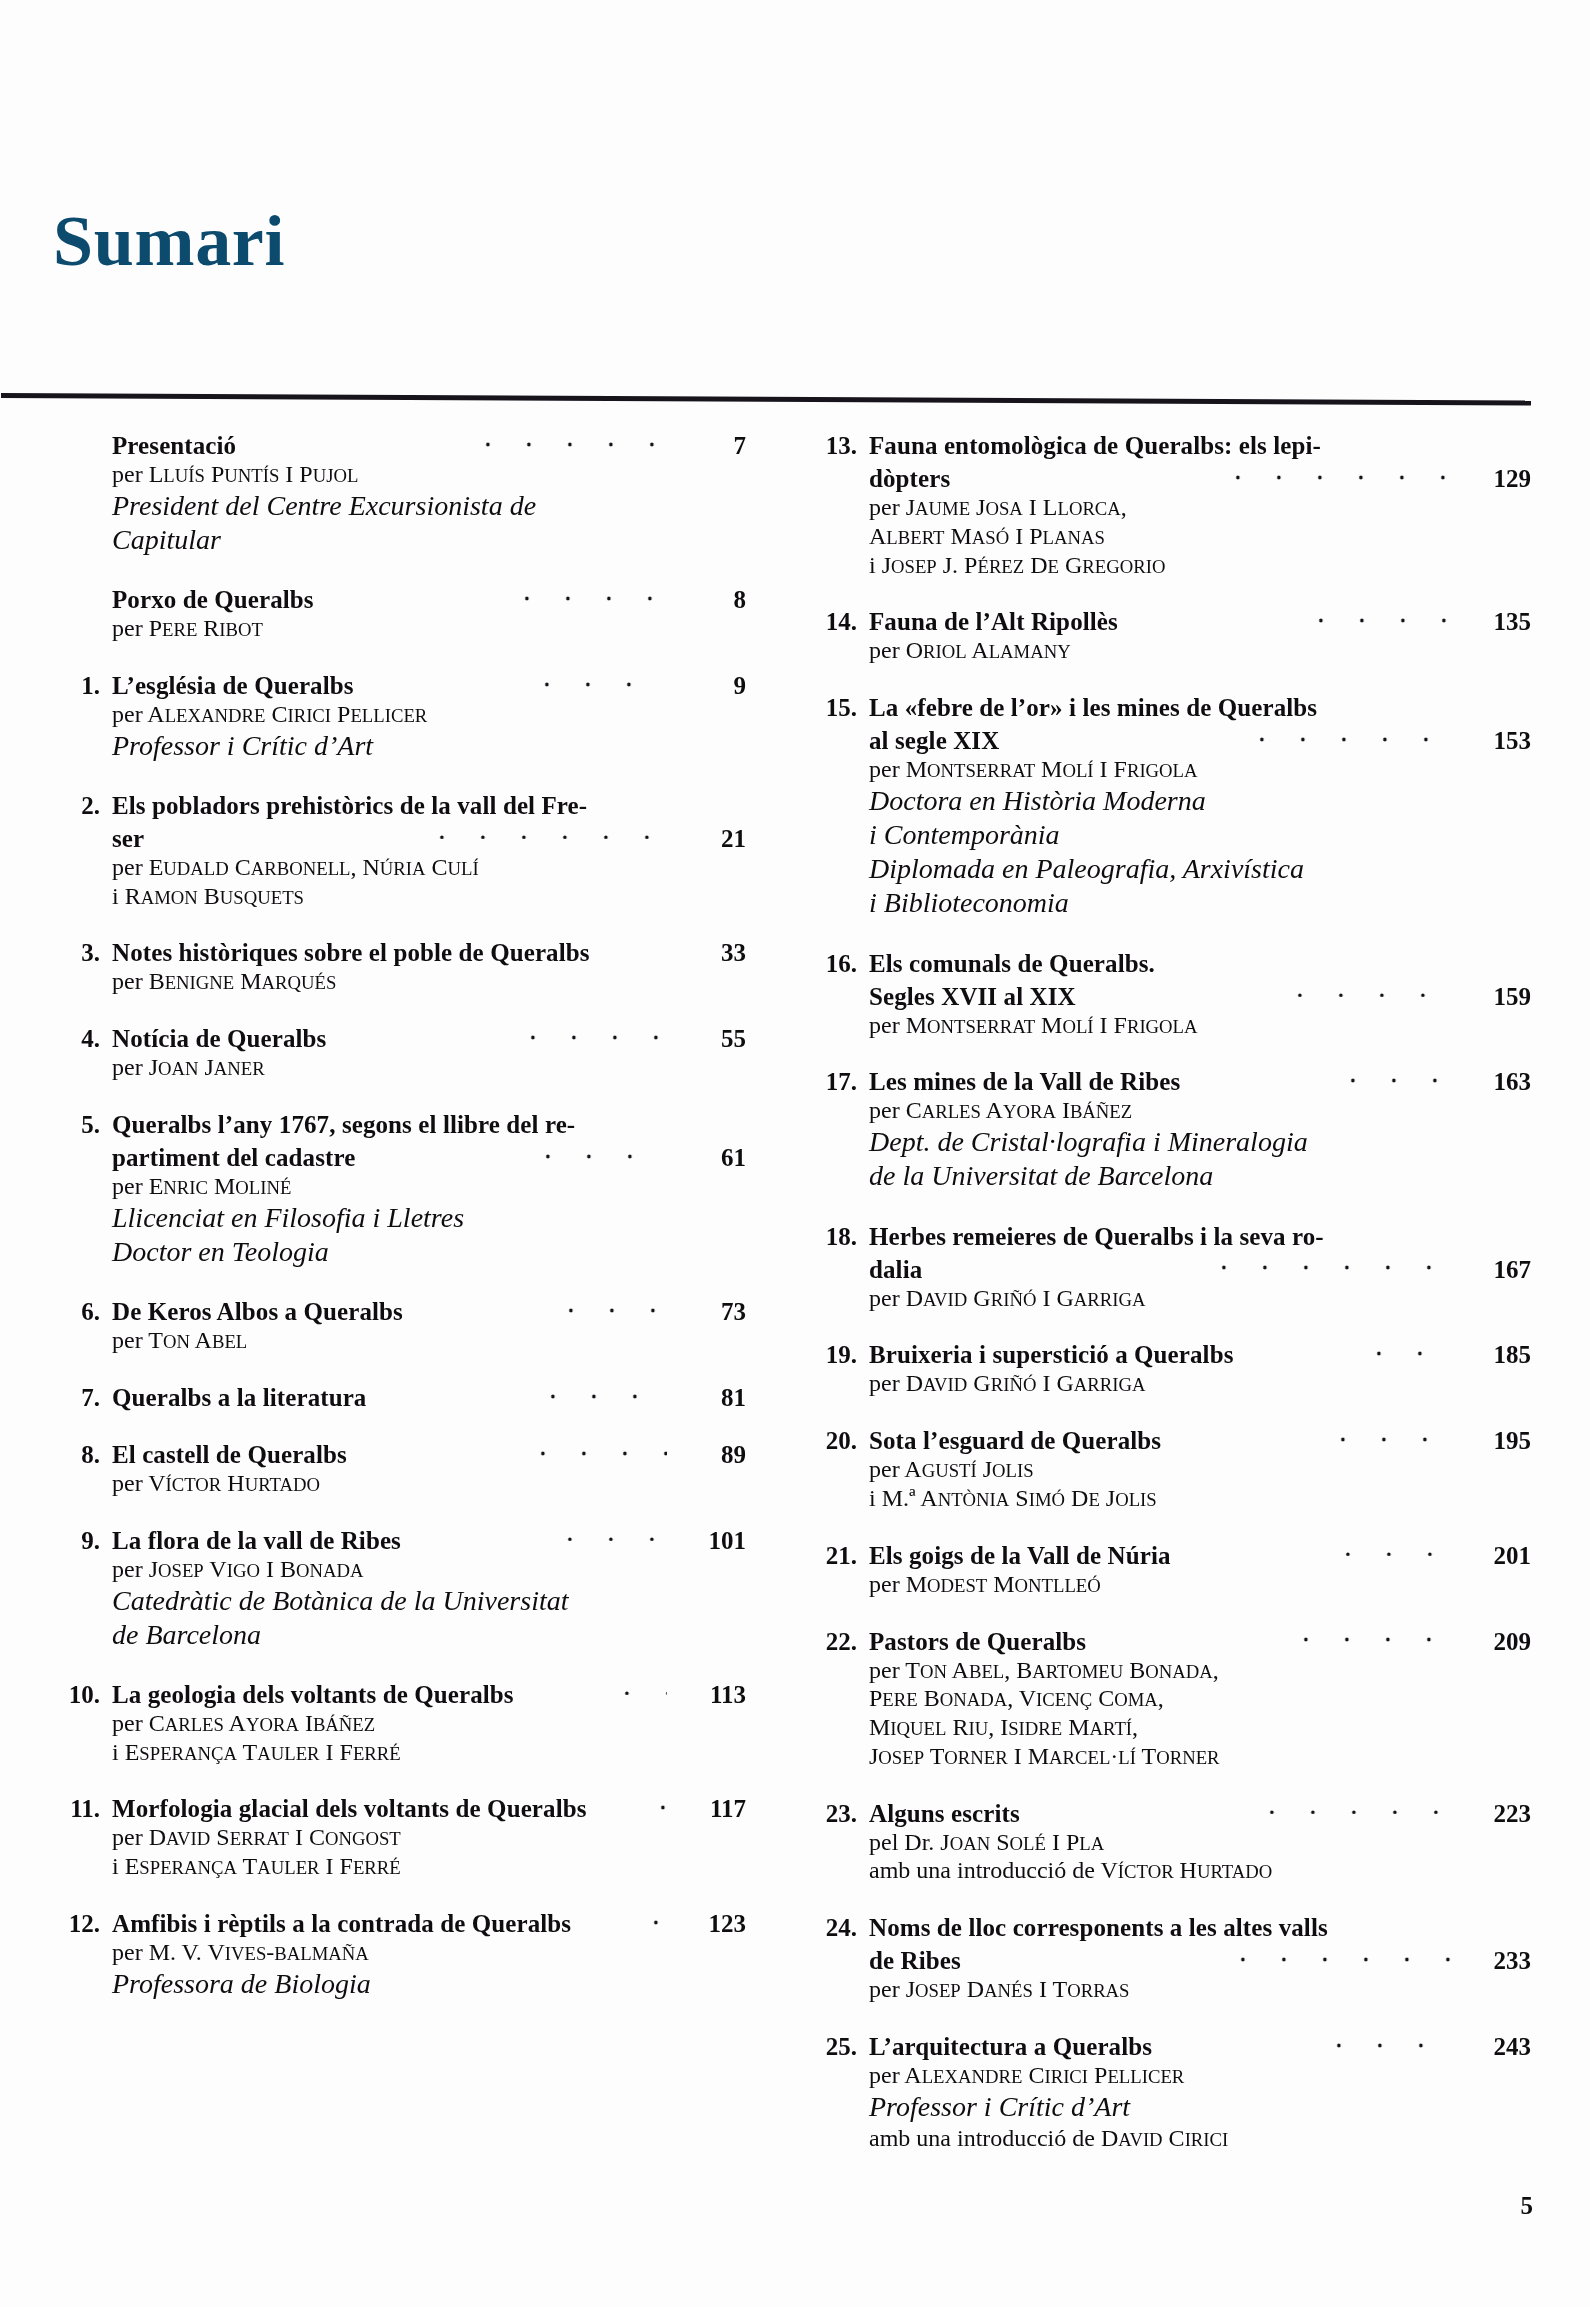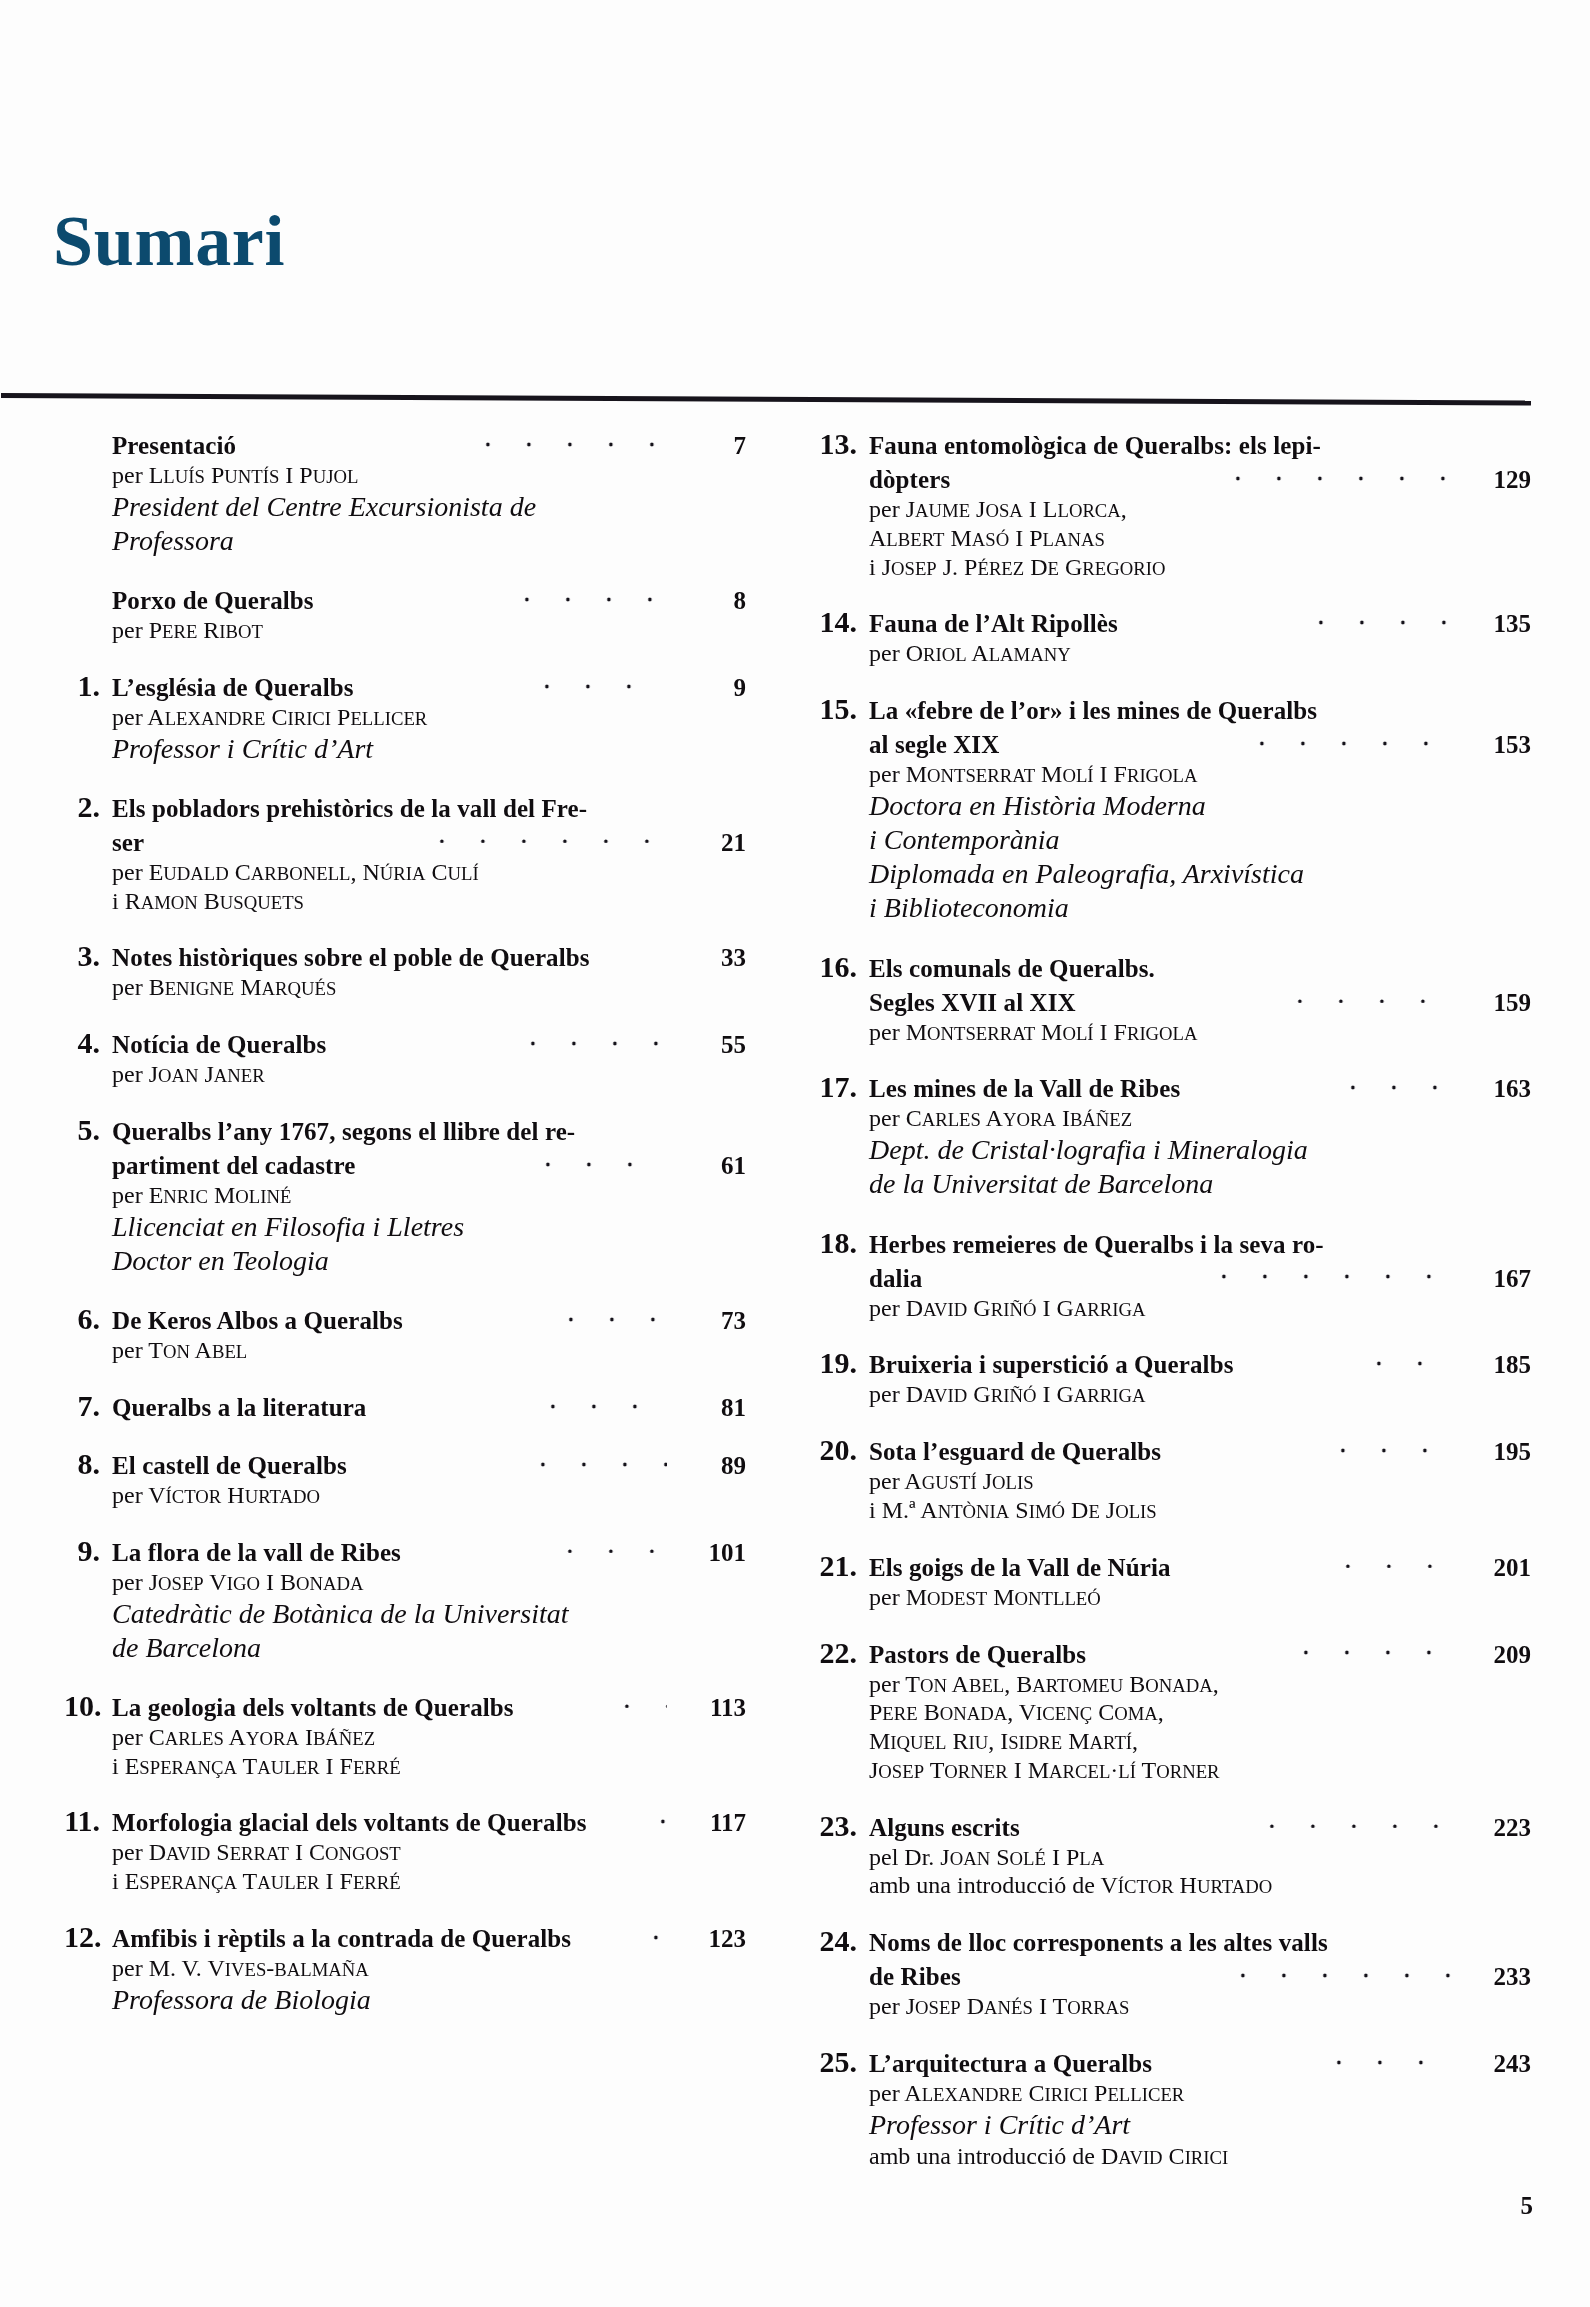--- a/index.html
+++ b/index.html
@@ -66,21 +66,21 @@
     align-items: baseline;
     width: 100%;
     min-height: 29px;
   }
   .num {
     flex: 0 0 auto;
     width: 48px;
     text-align: right;
     padding-right: 12px;
     font-weight: bold;
-    font-size: 30px;
+    font-size: 25px;
     box-sizing: border-box;
     white-space: nowrap;
   }
   .col-right .num { width: 57px; }
   .num.blank { color: transparent; }
 
   .title-cell {
     flex: 1 1 auto;
     font-weight: bold;
     font-size: 25px;
@@ -167,21 +167,21 @@
     <div class="col col-left" id="col-left">
         <div class="entry">
           <div class="row">
             <span class="num blank">.</span>
             <span class="title-cell">Presentació</span>
             <span class="dots"></span>
             <span class="pageno">7</span>
           </div>
           <div class="sub"><span class="per">per </span><span class="scw"><span class="u">L</span><span class="l">L</span><span class="l">U</span><span class="l">Í</span><span class="l">S</span> <span class="u">P</span><span class="l">U</span><span class="l">N</span><span class="l">T</span><span class="l">Í</span><span class="l">S</span> <span class="u">I</span> <span class="u">P</span><span class="l">U</span><span class="l">J</span><span class="l">O</span><span class="l">L</span></span></div>
           <div class="aff">President del Centre Excursionista de</div>
-          <div class="aff">Professora</div>
+          <div class="aff">Capitular</div>
         </div>
         <div class="entry">
           <div class="row">
             <span class="num blank">.</span>
             <span class="title-cell">Porxo de Queralbs</span>
             <span class="dots"></span>
             <span class="pageno">8</span>
           </div>
           <div class="sub"><span class="per">per </span><span class="scw"><span class="u">P</span><span class="l">E</span><span class="l">R</span><span class="l">E</span> <span class="u">R</span><span class="l">I</span><span class="l">B</span><span class="l">O</span><span class="l">T</span></span></div>
         </div>

